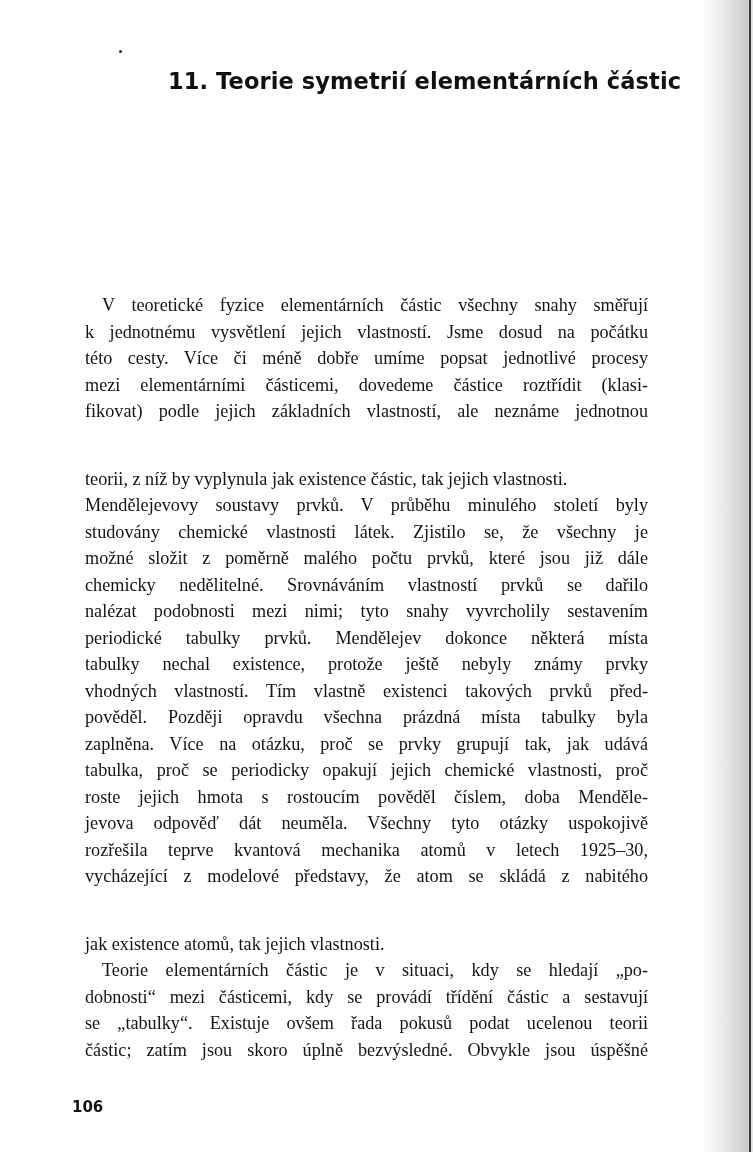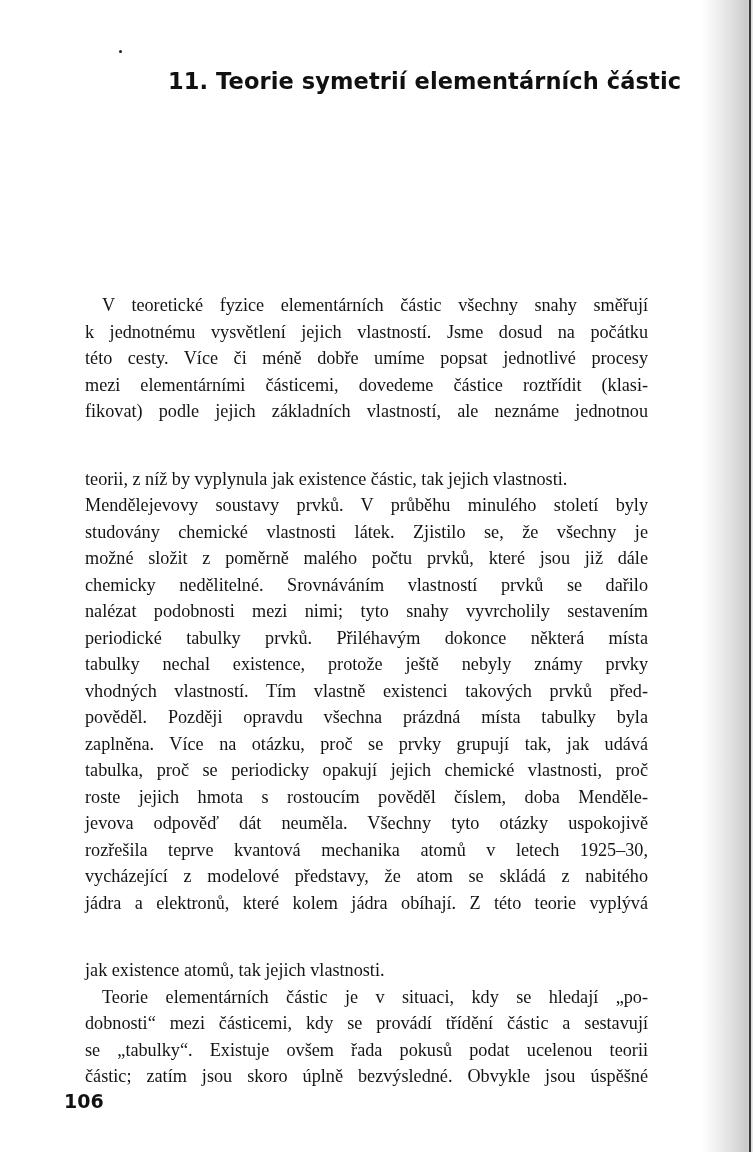--- a/index.html
+++ b/index.html
@@ -72,24 +72,24 @@
       padding-left: 17px;
     }
     .line.last {
       text-align-last: left;
       margin-top: 41px;
     }
     .page-number {
       position: absolute;
       left: 64px;
       top: 1090px;
-      margin: 0;
+      margin: 8px;
       font-family: "DejaVu Sans", "Liberation Sans", sans-serif;
       font-weight: bold;
-      font-size: 19px;
+      font-size: 15px;
       color: #111;
     }
   </style>
 </head>
 <body>
 
 <div class="page-edge"></div>
 <div class="page-edge-line"></div>
 <div class="spec-dot"></div>
 
@@ -105,31 +105,30 @@
     <span class="line">fikovat) podle jejich základních vlastností, ale neznáme jednotnou</span>
     <span class="line last">teorii, z níž by vyplynula jak existence částic, tak jejich vlastnosti.</span>
   </div>
 
   <div>
     <span class="line">Mendělejevovy soustavy prvků. V průběhu minulého století byly</span>
     <span class="line">studovány chemické vlastnosti látek. Zjistilo se, že všechny je</span>
     <span class="line">možné složit z poměrně malého počtu prvků, které jsou již dále</span>
     <span class="line">chemicky nedělitelné. Srovnáváním vlastností prvků se dařilo</span>
     <span class="line">nalézat podobnosti mezi nimi; tyto snahy vyvrcholily sestavením</span>
-    <span class="line">periodické tabulky prvků. Přiléhavým dokonce některá místa</span>
+    <span class="line">periodické tabulky prvků. Mendělejev dokonce některá místa</span>
     <span class="line">tabulky nechal existence, protože ještě nebyly známy prvky</span>
     <span class="line">vhodných vlastností. Tím vlastně existenci takových prvků před-</span>
     <span class="line">pověděl. Později opravdu všechna prázdná místa tabulky byla</span>
     <span class="line">zaplněna. Více na otázku, proč se prvky grupují tak, jak udává</span>
     <span class="line">tabulka, proč se periodicky opakují jejich chemické vlastnosti, proč</span>
     <span class="line">roste jejich hmota s rostoucím pověděl číslem, doba Menděle-</span>
     <span class="line">jevova odpověď dát neuměla. Všechny tyto otázky uspokojivě</span>
     <span class="line">rozřešila teprve kvantová mechanika atomů v letech 1925–30,</span>
     <span class="line">vycházející z modelové představy, že atom se skládá z nabitého</span>
-    <span class="line">jádra a elektronů, které kolem jádra obíhají. Z této teorie vyplývá</span>
     <span class="line last">jak existence atomů, tak jejich vlastnosti.</span>
   </div>
 
   <div>
     <span class="line indent">Teorie elementárních částic je v situaci, kdy se hledají „po-</span>
     <span class="line">dobnosti“ mezi částicemi, kdy se provádí třídění částic a sestavují</span>
     <span class="line">se „tabulky“. Existuje ovšem řada pokusů podat ucelenou teorii</span>
     <span class="line">částic; zatím jsou skoro úplně bezvýsledné. Obvykle jsou úspěšné</span>
   </div>
 </div>

